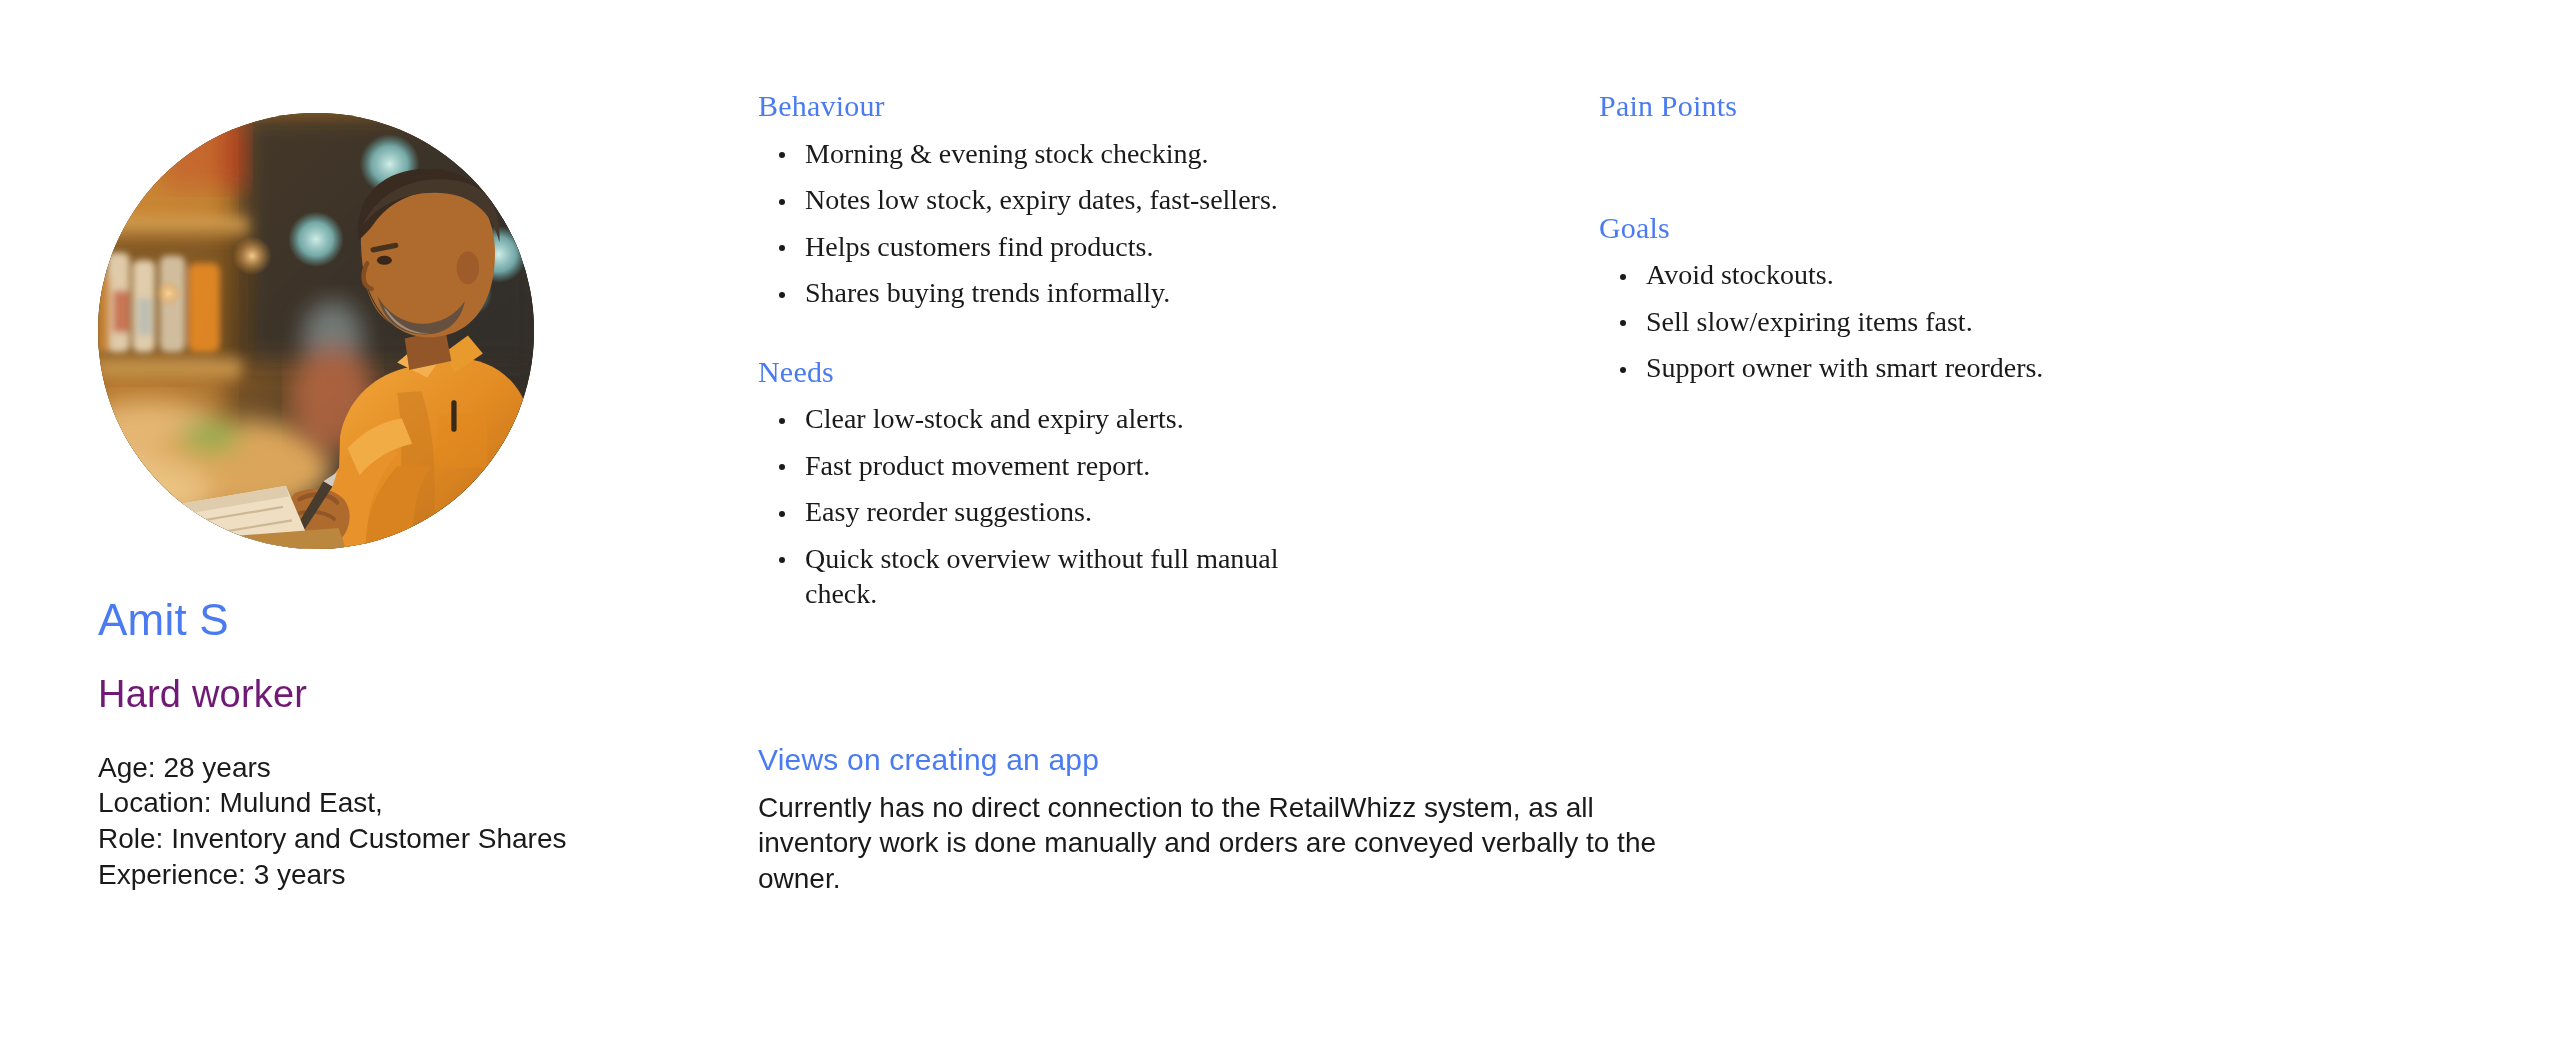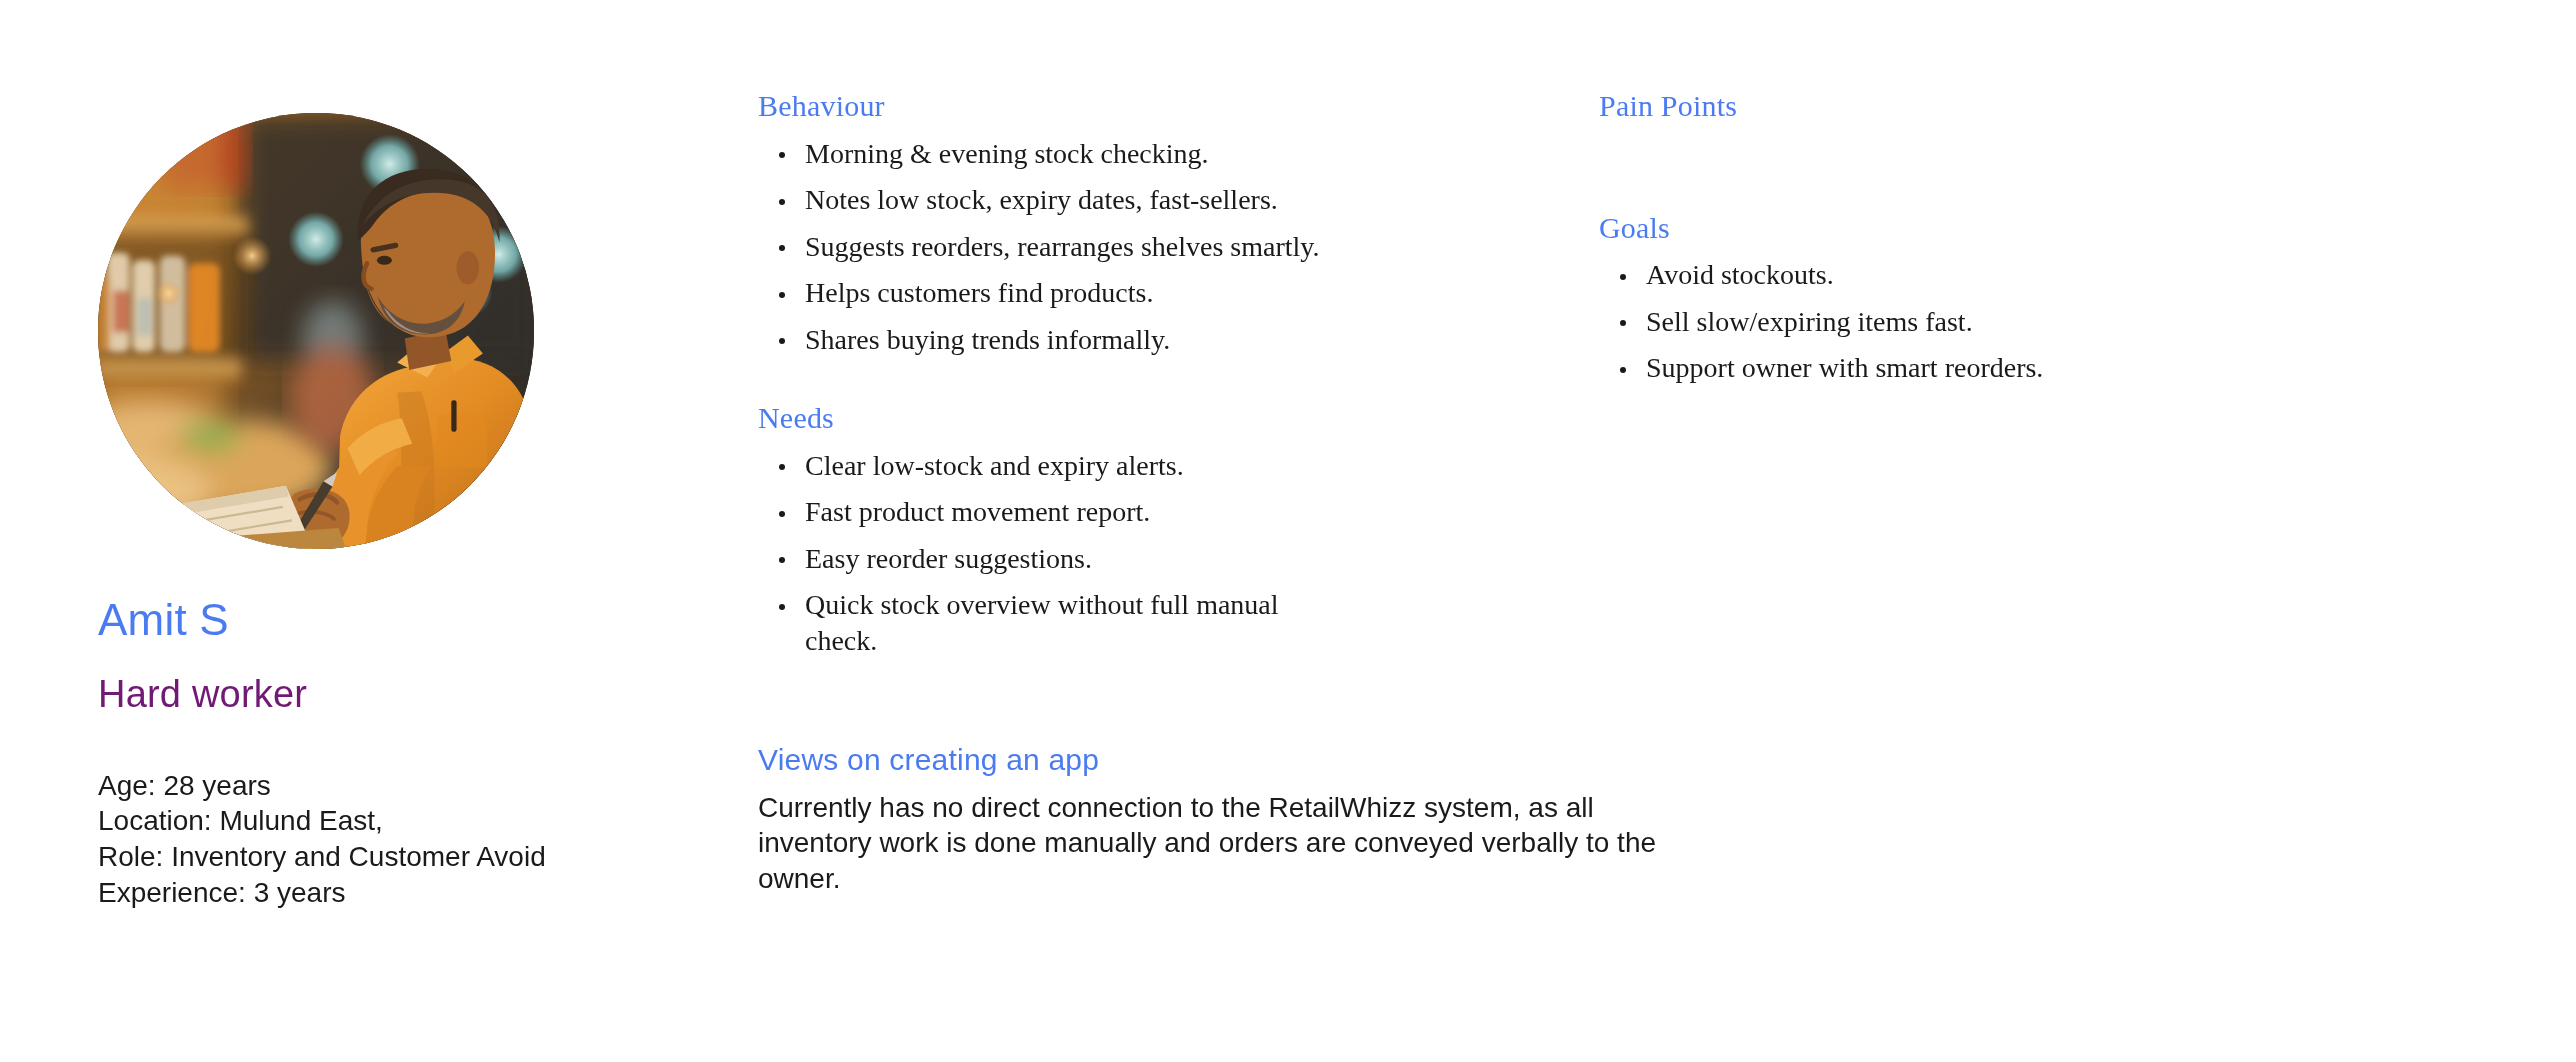--- a/index.html
+++ b/index.html
@@ -51,21 +51,21 @@
   .profile-tagline {
     font-size: 38px;
     line-height: 1.16;
     font-weight: 400;
     color: #701a75;
     letter-spacing: 0.2px;
     margin-top: 28px;
   }
 
   .profile-meta {
-    margin-top: 52px;
+    margin-top: 34px;
     font-size: 28px;
     line-height: 1.28;
     color: #1a1a1a;
     max-width: 489px;
   }
   .profile-meta div { white-space: pre-wrap; }
 
   
   .col {
     position: absolute;
@@ -274,33 +274,32 @@
         <rect width="580" height="580" fill="#ff9b2f" opacity="0.07"></rect>
       </svg>
     </div>
 
     <div class="profile-name">Amit S</div>
     <div class="profile-tagline">Hard worker</div>
 
     <div class="profile-meta">
       <div>Age: 28 years</div>
       <div>Location: Mulund East,</div>
-      <div>Role: Inventory and Customer Avoid</div>
+      <div>Role: Inventory and Customer Shares</div>
       <div>Experience: 3 years</div>
     </div>
   </div>
 
   <div class="col col-behaviour">
 
     <div class="section">
       <div class="section-title">Behaviour</div>
       <ul class="bullets">
         <li>Morning &amp; evening stock checking.</li>
         <li>Notes low stock, expiry dates, fast-sellers.</li>
-        <li>Suggests reorders, rearranges shelves smartly.</li>
         <li>Helps customers find products.</li>
         <li>Shares buying trends informally.</li>
       </ul>
     </div>
 
     <div class="section">
       <div class="section-title">Needs</div>
       <ul class="bullets">
         <li>Clear low-stock and expiry alerts.</li>
         <li>Fast product movement report.</li>

